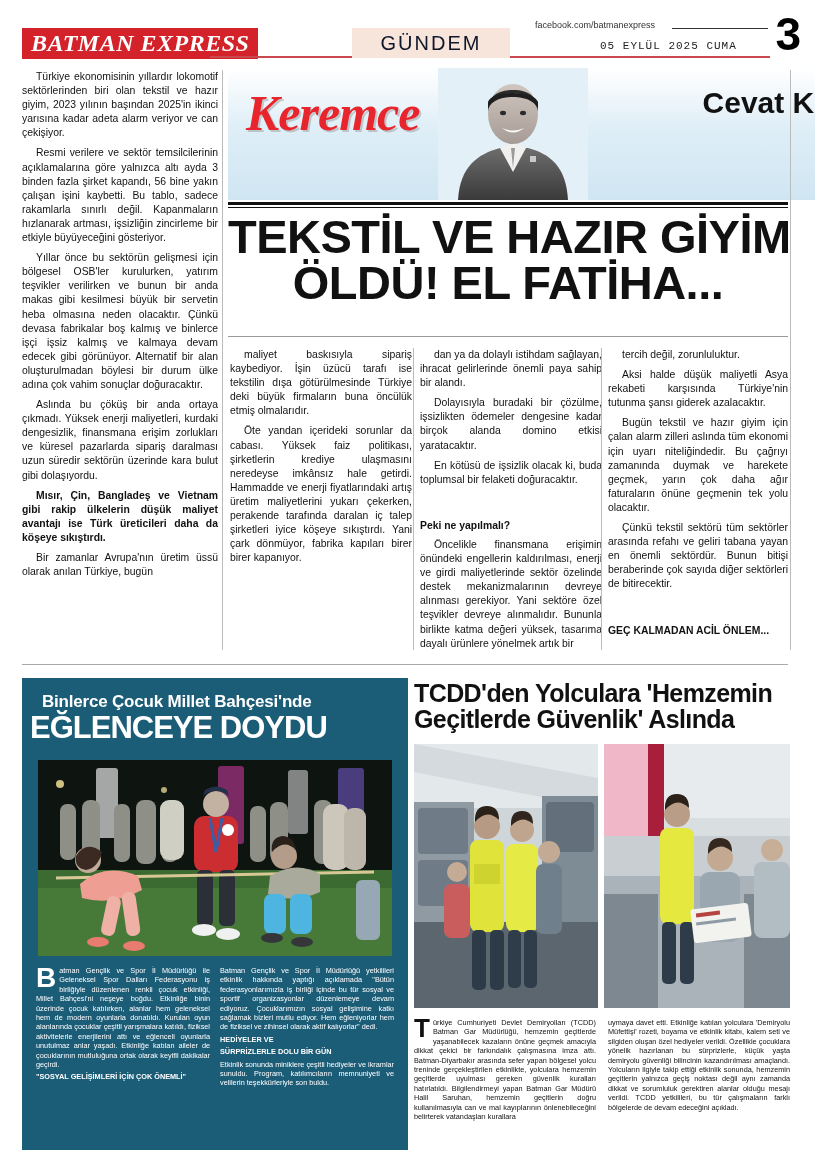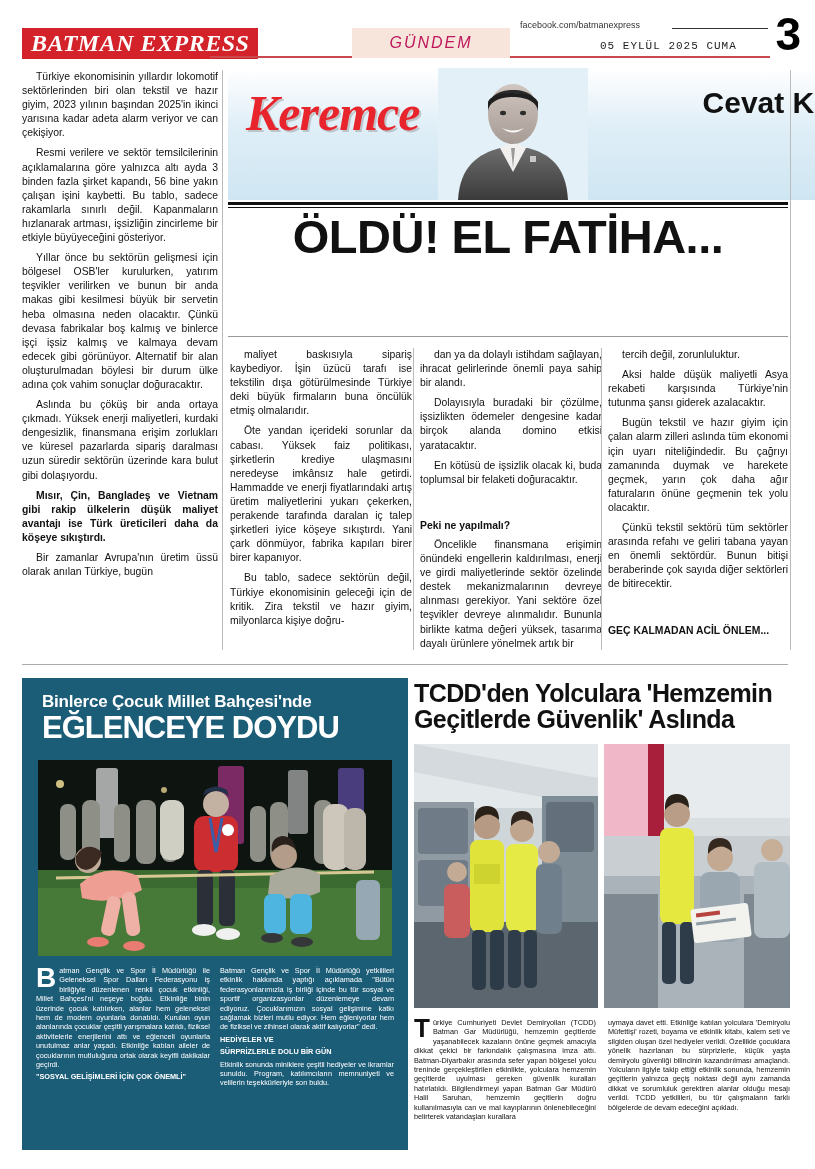--- a/index.html
+++ b/index.html
@@ -24,27 +24,26 @@
     text-transform:uppercase;
     white-space:nowrap;
     text-align:center;
   }
   .section-tag{
     position:absolute;left:352px;top:28px;width:158px;height:30px;
     background:#f7e4da;
     display:flex;align-items:center;justify-content:center;
   }
   .section-tag span{
-    font-size:16px;letter-spacing:2px;color:#be185d;
+    font-size:20px;letter-spacing:2px;color:#0f172a;
     font-family:"Liberation Sans",sans-serif;
-    font-style:italic;
   }
   .fb-line{
     position:absolute;left:520px;top:20px;width:150px;
-    font-size:9px;color:#333;
+    font-size:9px;color:#333;text-align:center;
   }
   .date-line{
     position:absolute;left:600px;top:40px;
     font-size:11px;letter-spacing:1px;color:#222;
     font-family:"Liberation Mono",monospace;
   }
   .page-num{
     position:absolute;right:14px;top:14px;
     font-size:46px;font-weight:bold;line-height:.9;
     font-family:"Liberation Sans",sans-serif;
@@ -136,21 +135,21 @@
   .pkg-left{
     position:absolute;left:22px;top:678px;width:386px;height:472px;
     background:#1b5c77;
     overflow:hidden;
   }
   .pkg-left .kicker{
     position:absolute;left:20px;top:14px;width:350px;
     color:#fff;font-size:17px;font-weight:bold;letter-spacing:-.2px;
   }
   .pkg-left .title{
-    position:absolute;left:20px;top:34px;width:360px;
+    position:absolute;left:8px;top:34px;width:360px;
     color:#fff;font-size:31px;font-weight:bold;letter-spacing:-1px;line-height:1;
   }
   .photo-tug{
     position:absolute;left:16px;top:82px;width:354px;height:196px;
     background:#0c1410;overflow:hidden;
   }
   .pkg-left .body{
     position:absolute;left:14px;top:288px;width:358px;height:176px;
     color:#fff;font-size:7.3px;line-height:9.4px;text-align:justify;
     column-count:2;column-gap:10px;
@@ -244,28 +243,28 @@
       </svg>
     </div>
     <div class="byline">
       <div>Cevat Kerem</div>
     </div>
   </div>
   <div class="banner-rule"></div>
   <div class="banner-rule2"></div>
 
   <div class="headline">
+    <div>TEKSTİL VE HAZIR GİYİM</div>
     <div>ÖLDÜ! EL FATİHA...</div>
   </div>
   <div class="head-rule"></div>
 
   <div class="mcol" id="mcol1">
       <p>maliyet baskısıyla sipariş kaybediyor. İşin üzücü tarafı ise tekstilin dışa götürülmesinde Türkiye deki büyük firmaların buna öncülük etmiş olmalarıdır.</p>
       <p>Öte yandan içerideki sorunlar da cabası. Yüksek faiz politikası, şirketlerin krediye ulaşmasını neredeyse imkânsız hale getirdi. Hammadde ve enerji fiyatlarındaki artış üretim maliyetlerini yukarı çekerken, perakende tarafında daralan iç talep şirketleri iyice köşeye sıkıştırdı. Yani çark dönmüyor, fabrika kapıları birer birer kapanıyor.</p>
-      <p>Bu tablo, sadece sektörün değil, Türkiye ekonomisinin geleceği için de kritik. Zira tekstil ve hazır giyim, milyonlarca kişiye doğru-</p>
     </div>
   <div class="mcol" id="mcol2">
       <p>dan ya da dolaylı istihdam sağlayan, ihracat gelirlerinde önemli paya sahip bir alandı.</p>
       <p>Dolayısıyla buradaki bir çözülme, işsizlikten ödemeler dengesine kadar birçok alanda domino etkisi yaratacaktır.</p>
       <p>En kötüsü de işsizlik olacak ki, buda toplumsal bir felaketi doğuracaktır.</p>
       <p class="bold sub">Peki ne yapılmalı?</p>
       <p>Öncelikle finansmana erişimin önündeki engellerin kaldırılması, enerji ve girdi maliyetlerinde sektör özelinde destek mekanizmalarının devreye alınması gerekiyor. Yani sektöre özel teşvikler devreye alınmalıdır. Bununla birlikte katma değeri yüksek, tasarıma dayalı ürünlere yönelmek artık bir</p>
     </div>
   <div class="mcol" id="mcol3">
       <p>tercih değil, zorunluluktur.</p>

